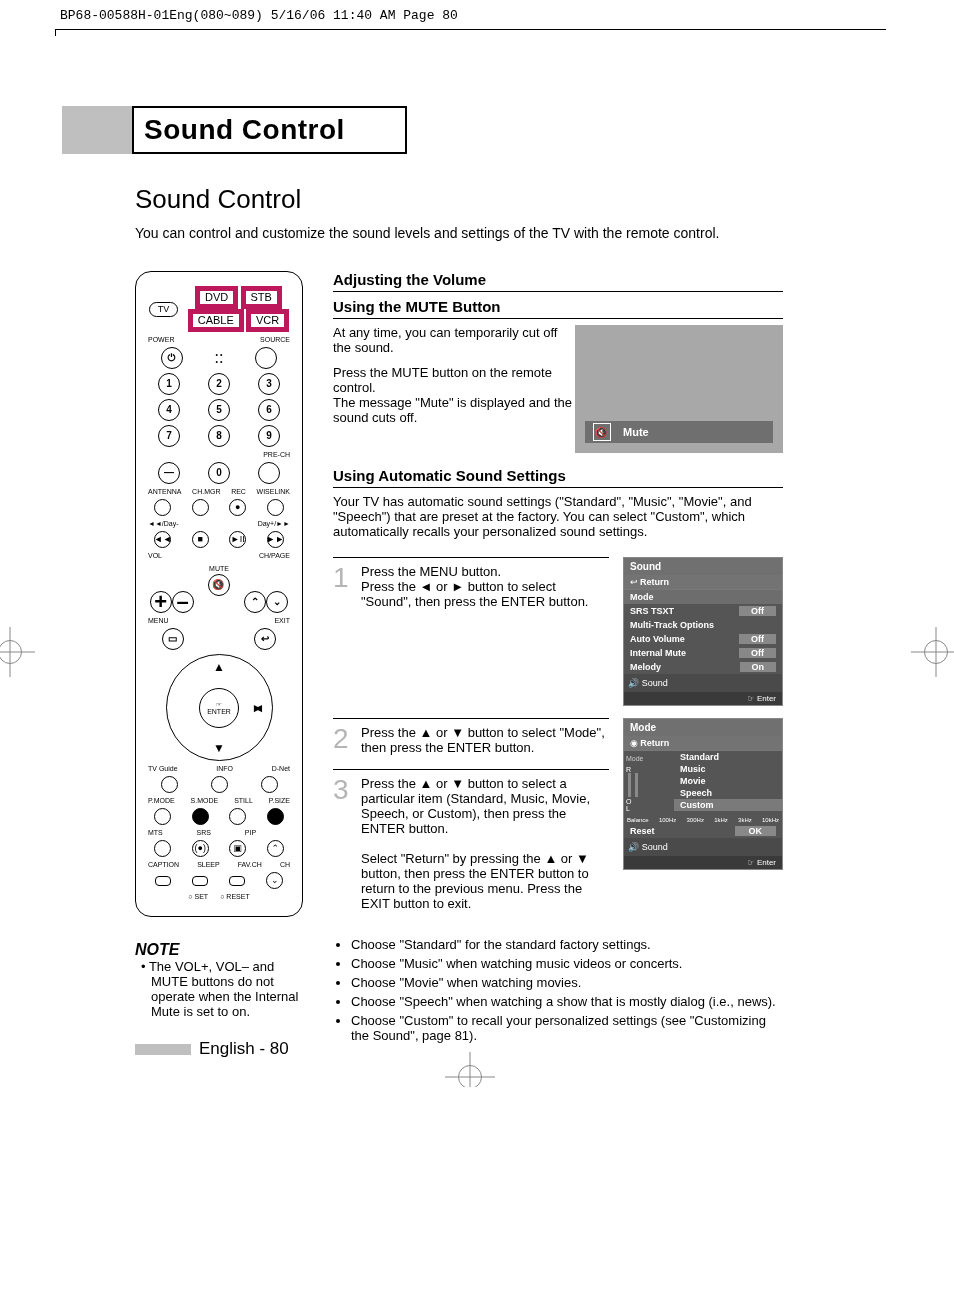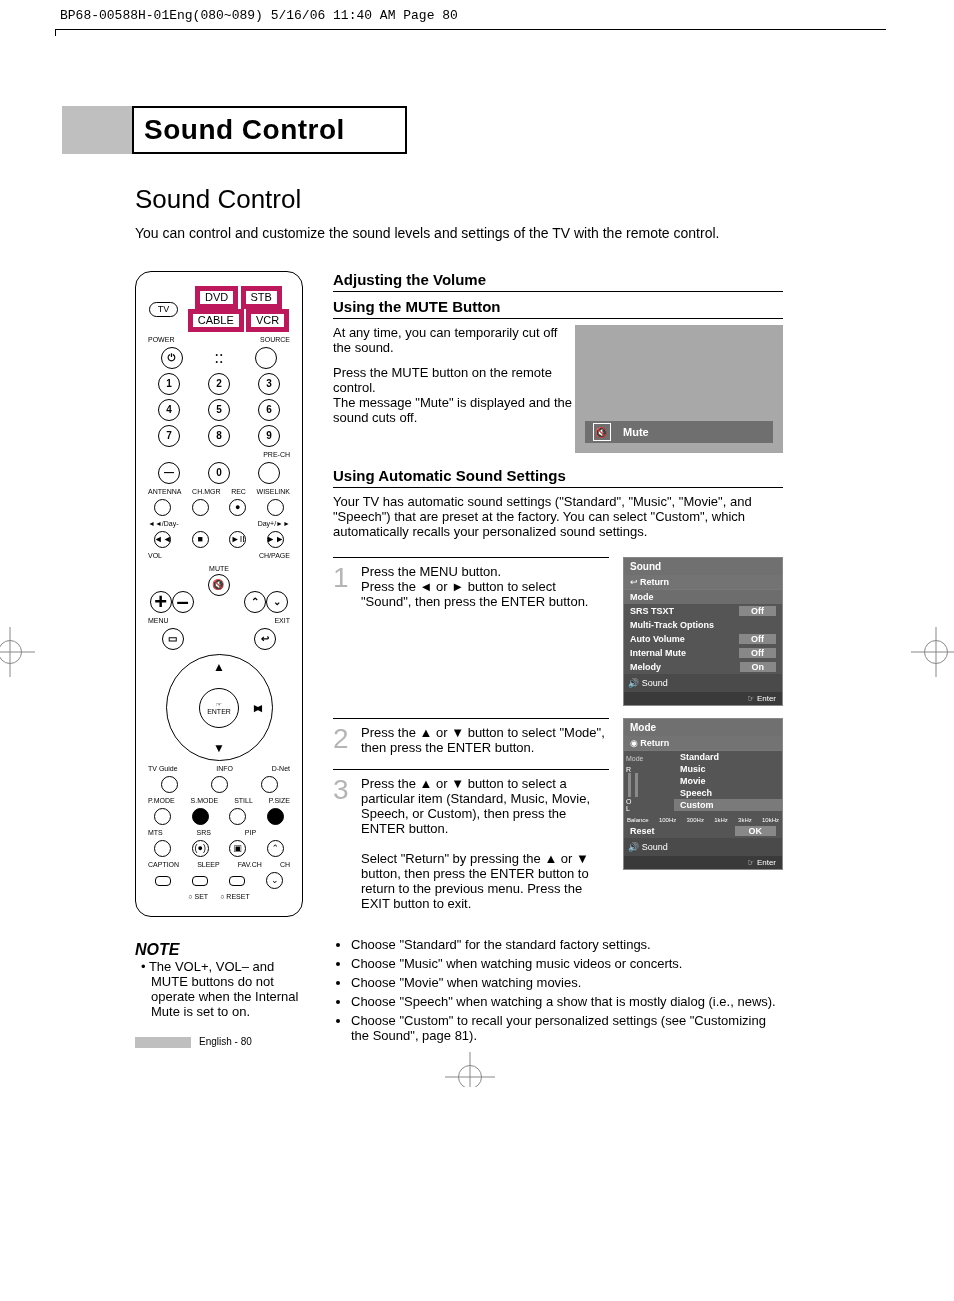--- a/index.html
+++ b/index.html
@@ -53,21 +53,21 @@
 .osd-eq{width:46px;padding:4px 2px;font-size:7px}
 .osd-eq .eqb{width:3px;height:24px;background:#8a8a8a;display:inline-block;margin:0 2px}
 .osd-mode-list{flex:1}
 .osd-mode-list div{padding:1px 6px;font-weight:bold}
 .osd-mode-list .sel{background:#7a7a7a}
 .osd-freq{display:flex;justify-content:space-between;font-size:6px;padding:1px 3px;background:#555}
 .osd-reset{display:flex;justify-content:space-between;padding:2px 6px;font-weight:bold;background:#555}
 .osd-reset span:last-child{background:#888;padding:0 14px}
 .bullets{margin:8px 0 0 0;padding-left:18px;font-size:13px}
 .bullets li{margin:4px 0}
-.footer{position:absolute;left:135px;bottom:39px;font-size:10px}
+.footer{position:absolute;left:135px;bottom:28px;font-size:17px}
 .foot-bar{display:inline-block;width:56px;height:11px;background:#bfbfbf;margin-right:8px;vertical-align:middle}
 .reg{position:absolute;width:22px;height:22px;border:1px solid #888;border-radius:50%}
 .reg::before,.reg::after{content:"";position:absolute;background:#888}
 .reg::before{left:50%;top:-14px;bottom:-14px;width:1px;transform:translateX(-50%)}
 .reg::after{top:50%;left:-14px;right:-14px;height:1px;transform:translateY(-50%)}
 .reg-l{left:-2px;top:640px}.reg-r{right:6px;top:640px}.reg-b{left:458px;bottom:-2px}
 </style>
 </head>
 <body>
 

